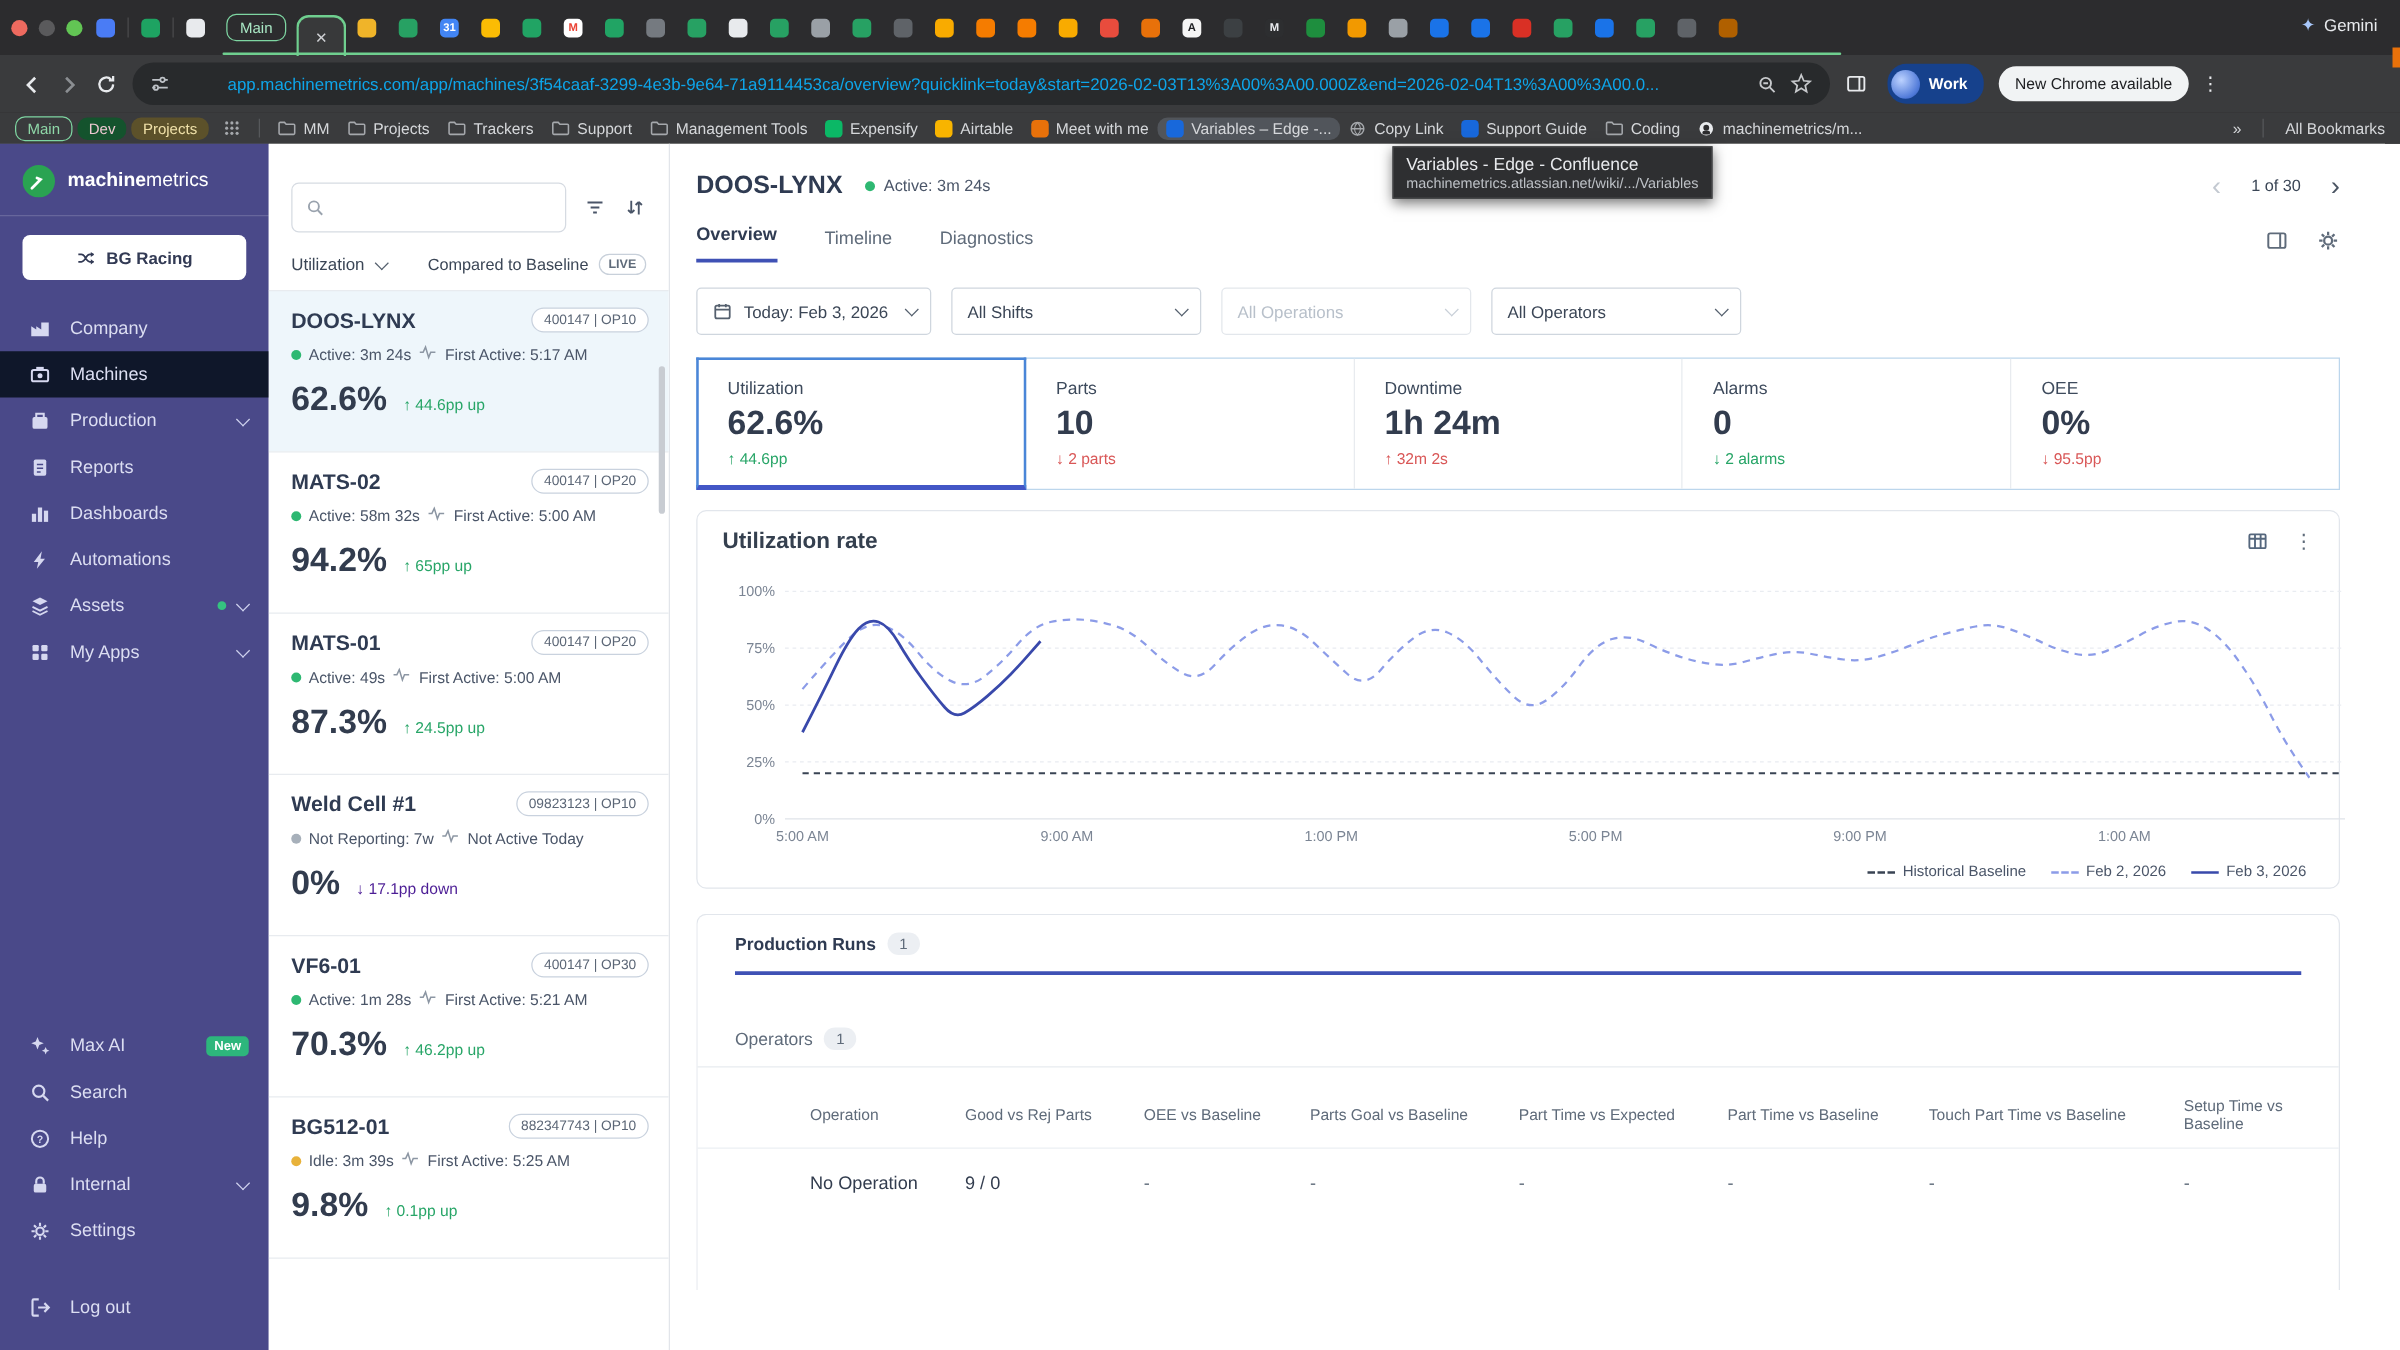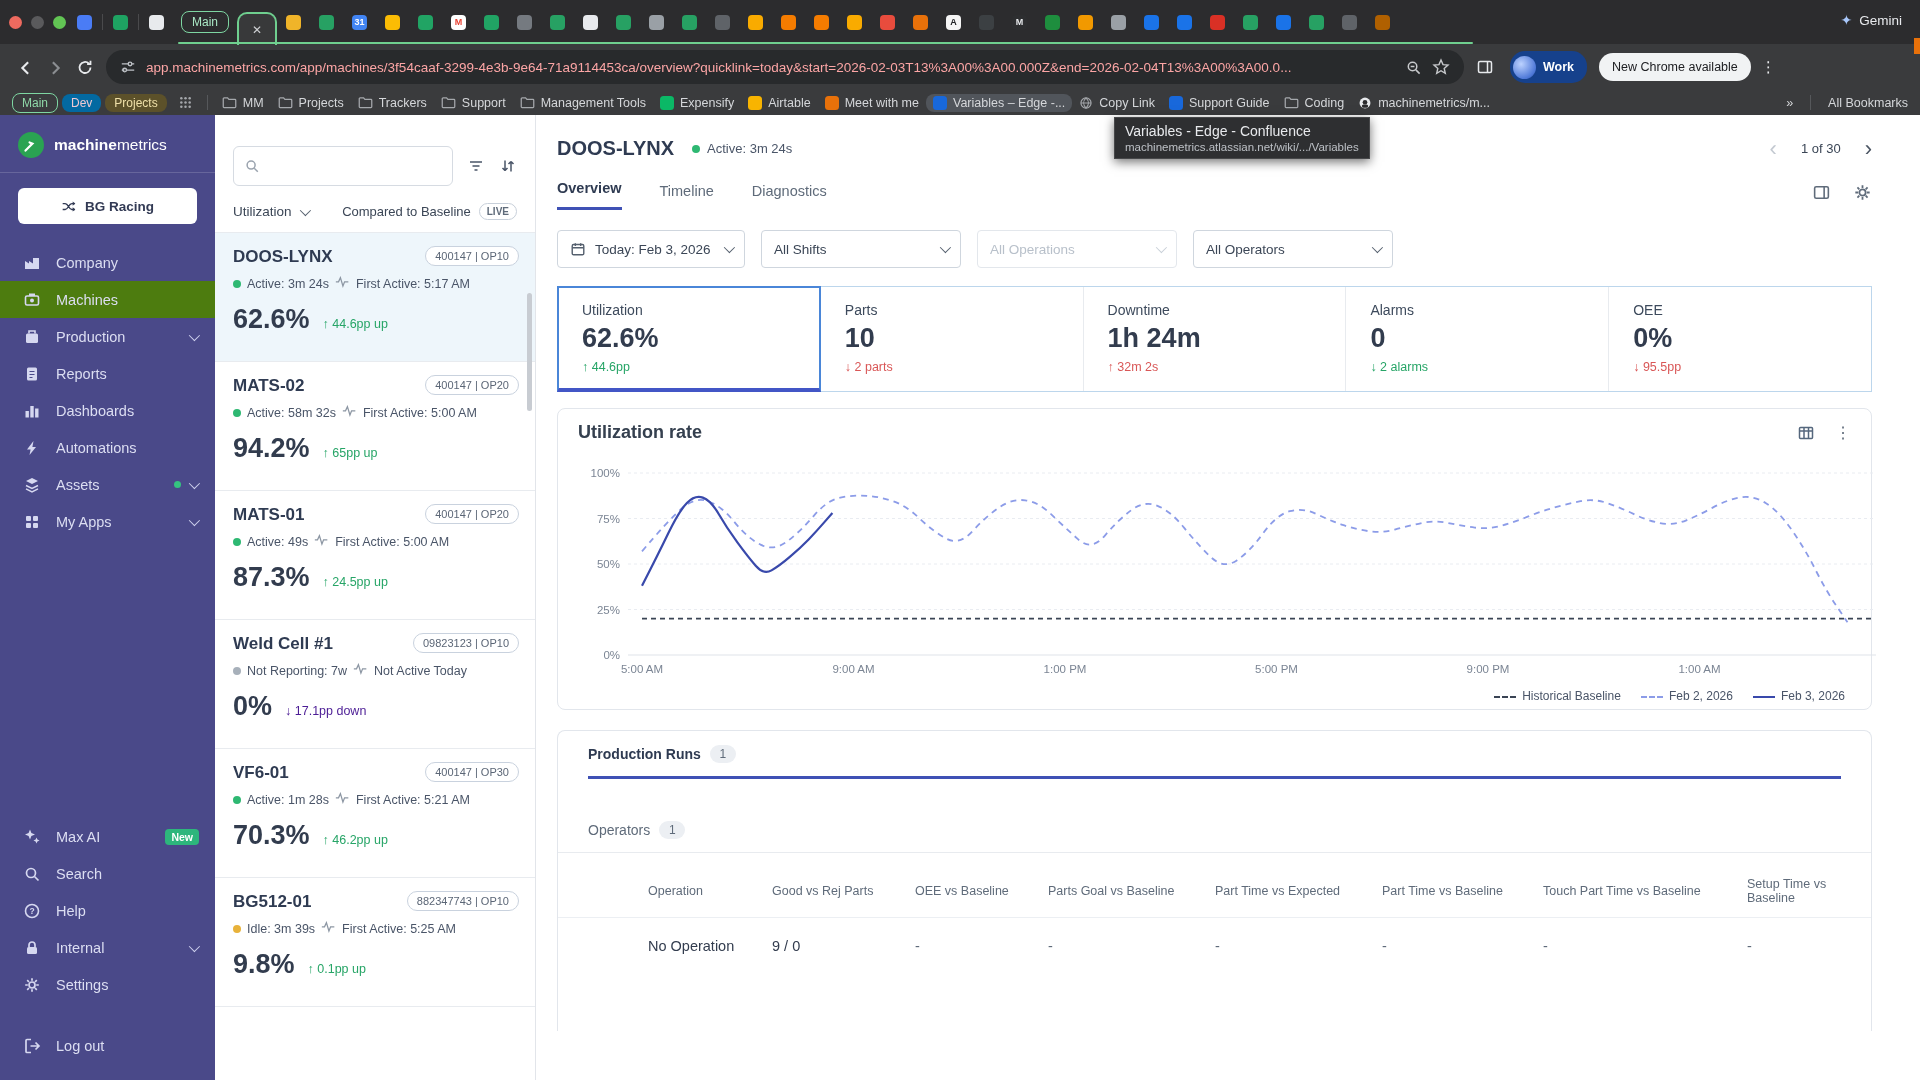--- a/index.html
+++ b/index.html
@@ -13,21 +13,21 @@
   .pin{width:15px;height:15px;border-radius:4px;margin:0 9px;display:flex;align-items:center;justify-content:center;font-size:9px;font-weight:bold;flex:0 0 auto;}
   .pinsep{width:1px;height:16px;background:#4a4a4c;margin:0 1px;flex:0 0 auto;}
   .grouppill{border:1px solid #7ed6a2;color:#a9e7c4;font-size:12px;border-radius:8px;padding:3px 10px;margin:0 8px;flex:0 0 auto;}
   .activetab{width:36px;height:31px;border:2px solid #6fcf8f;border-bottom:none;border-radius:10px 10px 0 0;margin-top:13px;display:flex;align-items:center;justify-content:center;color:#cfd1d4;font-size:12px;background:#38393a;flex:0 0 auto;}
   .groupline{position:absolute;left:178px;width:1295px;bottom:0;height:2px;background:#6fcf8f;border-radius:2px;}
   .gemini{position:absolute;right:18px;top:12px;color:#e8eaed;font-size:13.5px;display:flex;gap:7px;align-items:center;}
   .spark{color:#a8c7fa;font-size:14px;}
   .toolbar{height:46px;background:#3a3b3d;display:flex;align-items:center;padding:0 10px;}
   .navbtn{width:30px;height:30px;display:flex;align-items:center;justify-content:center;flex:0 0 auto;}
   .urlpill{height:34px;background:#282a2c;border-radius:17px;display:flex;align-items:center;padding:0 14px;margin:0 6px;width:1330px;gap:10px;flex:0 0 auto;}
-  .urltext{color:#fca5a5;font-size:13.5px;white-space:nowrap;overflow:hidden;flex:1;}
+  .urltext{color:#0ea5e9;font-size:13.5px;white-space:nowrap;overflow:hidden;flex:1;margin-left:36px;}
   .profile{height:28px;background:#16418c;border-radius:15px;display:flex;align-items:center;gap:7px;padding:2px 13px 2px 3px;color:#fff;font-size:12.5px;font-weight:bold;margin-left:10px;flex:0 0 auto;}
   .avatar{width:23px;height:23px;border-radius:50%;background:radial-gradient(circle at 35% 35%,#bcd2ff,#4f79d8 70%,#2c4e9e);}
   .updatepill{background:#f1f3f4;color:#202124;font-size:12.5px;border-radius:15px;padding:7px 13px;margin-left:12px;white-space:nowrap;flex:0 0 auto;}
   .kebab3{color:#e8eaed;margin-left:10px;font-size:15px;letter-spacing:1px;}
   .bookbar{height:25px;background:#3a3b3d;display:flex;align-items:center;padding:0 12px;}
   .bm{display:flex;align-items:center;gap:6px;color:#d5d7da;font-size:12.5px;padding:2px 7px;border-radius:8px;white-space:nowrap;flex:0 0 auto;}
   .bm.active{background:#51555b;}
   .bmpill{font-size:12px;border-radius:8px;padding:2px 9px;white-space:nowrap;flex:0 0 auto;margin-right:4px;}
   .bmicon{width:14px;height:14px;border-radius:3.5px;display:flex;align-items:center;justify-content:center;font-size:9px;font-weight:bold;flex:0 0 auto;}
   .bmsep{width:1px;height:15px;background:#56585b;margin:0 7px;flex:0 0 auto;}
@@ -38,21 +38,21 @@
   .tooltip .t2{color:#bdc1c6;font-size:11.5px;margin-top:2px;}
   
   .app{position:absolute;top:115px;left:0;width:1908px;bottom:0;display:flex;}
   .sidebar{width:215px;background:#4a4989;display:flex;flex-direction:column;color:#e2e3f4;flex:0 0 auto;}
   .brand{display:flex;align-items:center;gap:10px;padding:17px 0 14px 18px;border-bottom:1px solid rgba(255,255,255,.16);}
   .brandtxt{font-size:15.5px;color:#fff;}
   .brandtxt b{font-weight:bold;}
   .orgbtn{margin:15px 18px 4px;height:36px;background:#fff;border-radius:6px;color:#323a54;font-size:13.5px;font-weight:bold;display:flex;align-items:center;justify-content:center;gap:9px;}
   .nav{margin-top:16px;}
   .navitem{height:37px;display:flex;align-items:center;gap:15px;padding-left:23px;font-size:14.5px;color:#dcdef2;}
-  .navitem.sel{background:#4d7c0f;}
+  .navitem.sel{background:#0f172a;}
   .nichev{margin-left:auto;margin-right:18px;display:flex;align-items:center;gap:8px;}
   .chevd{width:7px;height:7px;border-right:1.6px solid #cfd2ee;border-bottom:1.6px solid #cfd2ee;transform:rotate(45deg) translateY(-2px);}
   .gdot{width:7px;height:7px;border-radius:50%;}
   .sbbottom{margin-top:auto;padding-bottom:10px;}
   .badge-new{margin-left:auto;margin-right:16px;background:#2db67c;color:#fff;font-size:10.5px;font-weight:bold;border-radius:4px;padding:2px 6px;}
   .logout{margin-top:24px;margin-bottom:6px;}
   
   .mpanel{width:320px;border-right:1px solid #e2e5ea;background:#fff;flex:0 0 auto;position:relative;display:flex;flex-direction:column;}
   .mphead{padding:18px 18px 0 18px;}
   .allmach{display:flex;align-items:center;}
@@ -229,21 +229,21 @@
         </span>
         <div class="profile">
           <span class="avatar"></span>
           <span>Work</span>
         </div>
         <span class="updatepill">New Chrome available</span>
         <span class="kebab3">⋮</span>
       </div>
     <div class="bookbar" id="bookbar">
         <span class="bmpill" style="color: rgb(143, 216, 168); border: 1px solid rgb(126, 214, 162);">Main</span>
-        <span class="bmpill" style="color: rgb(238, 201, 210); background: #0369a1;">Dev</span>
+        <span class="bmpill" style="color: rgb(238, 201, 210); background: #14532d;">Dev</span>
         <span class="bmpill" style="color: rgb(239, 224, 168); background: rgb(92, 81, 42);">Projects</span>
         <span class="bm">
           <span style="display: inline-flex; flex: 0 0 auto;">
             <svg width="15" height="15" viewBox="0 0 18 18">
               <circle cx="4" cy="4" r="1.5" fill="#a5a8ac"></circle>
               <circle cx="9" cy="4" r="1.5" fill="#a5a8ac"></circle>
               <circle cx="14" cy="4" r="1.5" fill="#a5a8ac"></circle>
               <circle cx="4" cy="9" r="1.5" fill="#a5a8ac"></circle>
               <circle cx="9" cy="9" r="1.5" fill="#a5a8ac"></circle>
               <circle cx="14" cy="9" r="1.5" fill="#a5a8ac"></circle>

